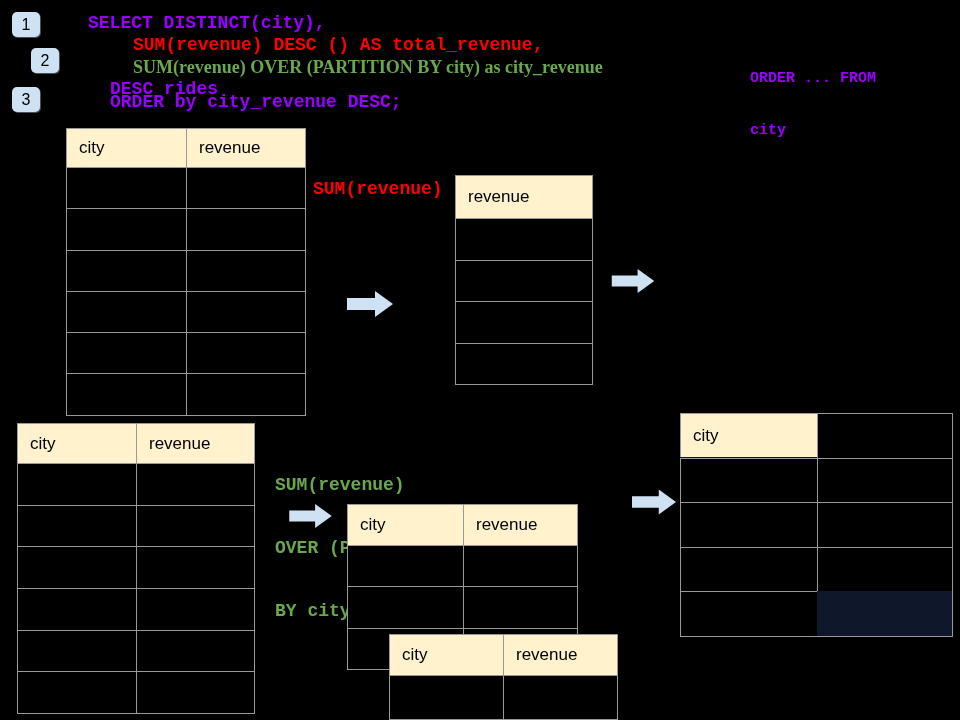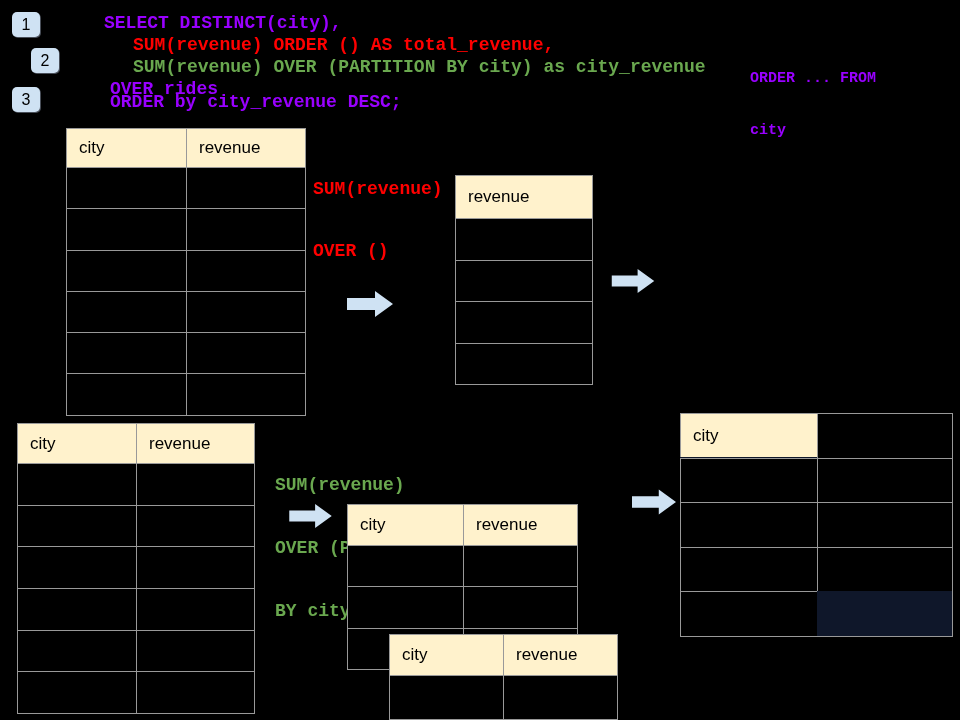--- a/index.html
+++ b/index.html
@@ -67,34 +67,33 @@
   .a3{left:288px;top:504px;width:45px;}
   .a4{left:632px;top:489px;width:44px;}
 </style>
 </head>
 <body>
 
 <div class="badge badge-1">1</div>
 <div class="badge badge-2">2</div>
 <div class="badge badge-3">3</div>
 
-<div class="code c-purple" style="left:88px;top:13px;margin-left:16px;">SELECT DISTINCT(city),</div>
-<div class="code c-red" style="left:133px;top:35px;">SUM(revenue) ORDER () AS total_revenue,</div>
-<div class="code c-green" style="left:133px;top:57px;">SUM(revenue) OVER (PARTITION BY city) as city_revenue</div>
-<div class="code c-purple" style="left:110px;top:79px;">OVER rides</div>
+<div class="code c-purple" style="left:88px;top:13px;">SELECT DISTINCT(city),</div>
+<div class="code c-red" style="left:133px;top:35px;">SUM(revenue) DESC () AS total_revenue,</div>
+<div class="code c-green" style="left:133px;top:57px;font-family:Liberation Serif, serif;">SUM(revenue) OVER (PARTITION BY city) as city_revenue</div>
+<div class="code c-purple" style="left:110px;top:79px;">DESC rides</div>
 <div class="code c-purple" style="left:110px;top:92px;">ORDER by city_revenue DESC;</div>
 
 <div class="side-note c-purple" style="left:750px;top:36px;">
   <div>ORDER ... FROM</div>
   <div>city</div>
 </div>
 
 <div class="codeblock c-red" style="left:313px;top:138px;">
   <div>SUM(revenue)</div>
-  <div>OVER ()</div>
 </div>
 
 <div class="codeblock label-green c-green" style="left:275px;top:434px;">
   <div>SUM(revenue)</div>
   <div>OVER (PARTITION</div>
   <div>BY city)</div>
 </div>
 
 <div class="tbl t-source-top">
     <div class="th">city</div>

